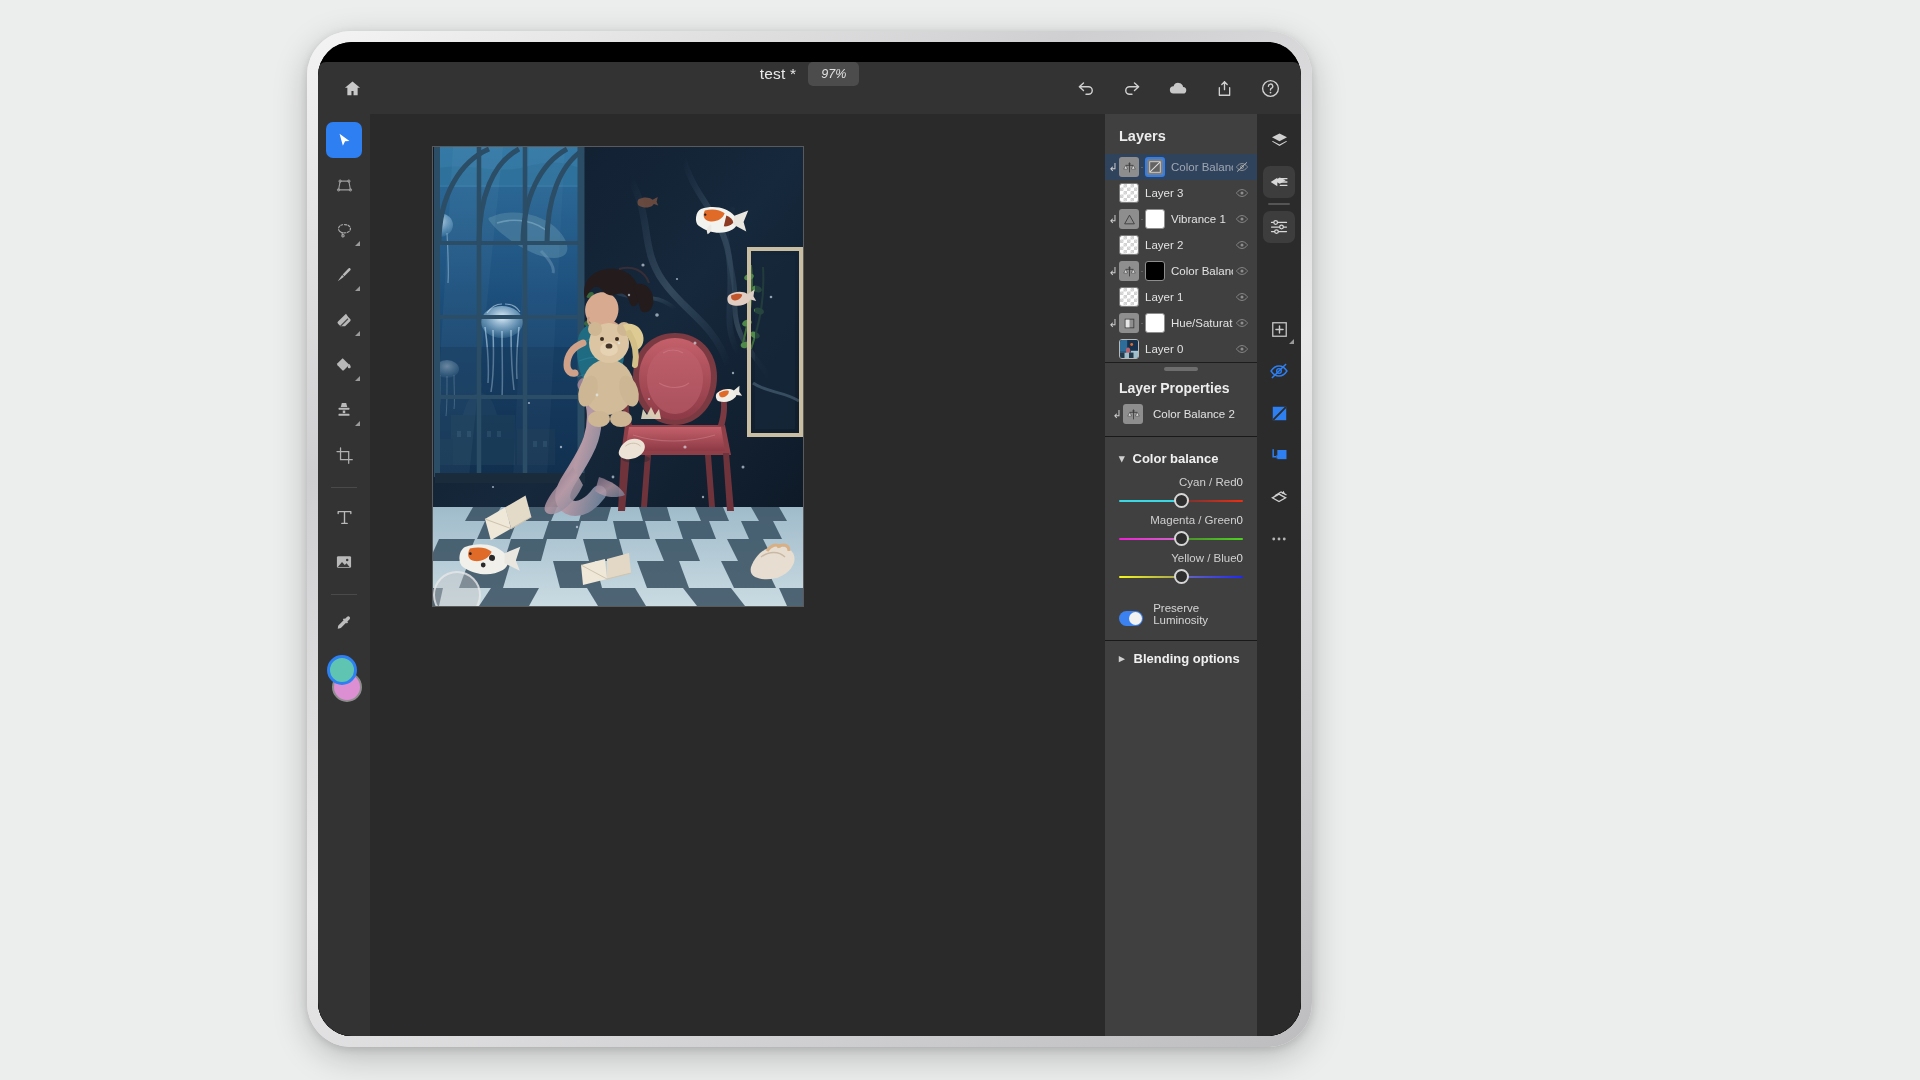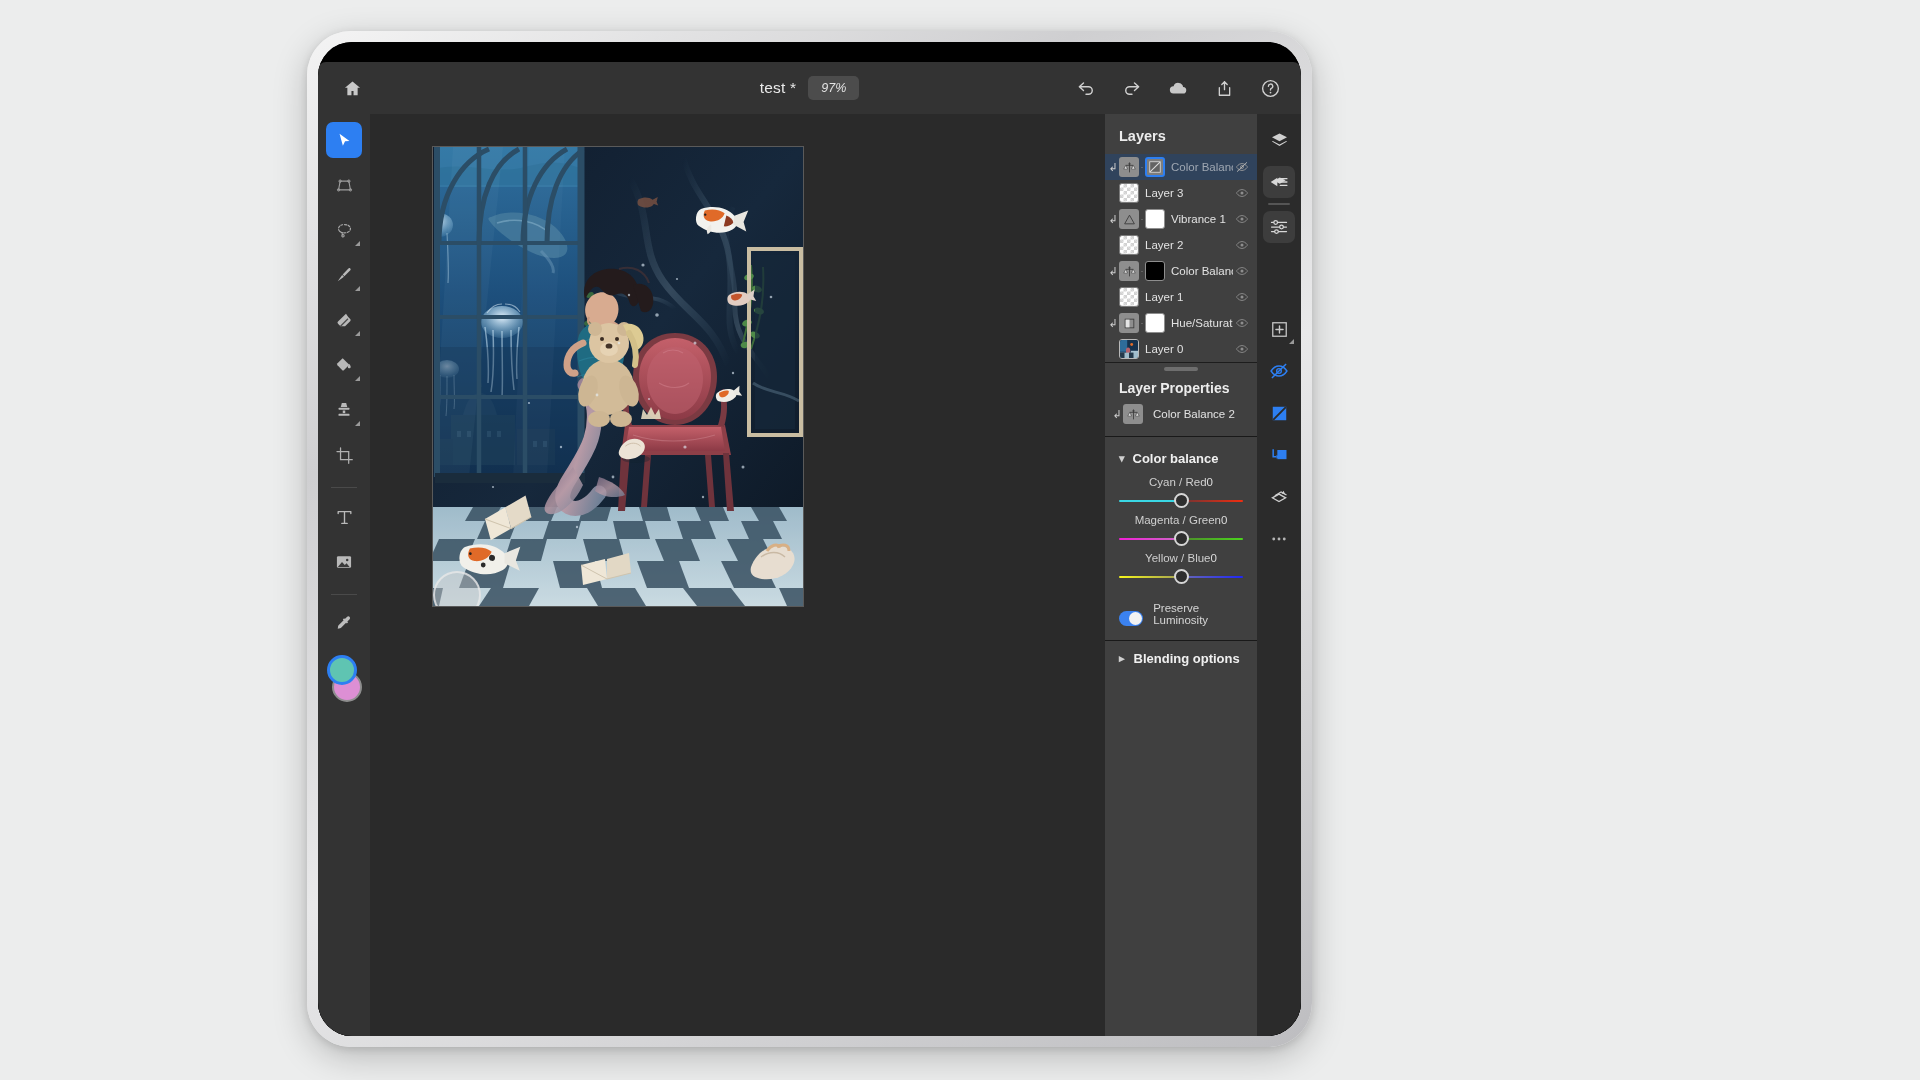--- a/index.html
+++ b/index.html
@@ -31,21 +31,21 @@
   .btn-top-2 { left: 568px; top: 25px; width: 52px; height: 7px; }
   .btn-top-3 { left: 640px; top: 25px; width: 40px; height: 7px; }
   .btn-left-1 { left: 301px; top: 254px; width: 7px; height: 56px; }
   .btn-left-2 { left: 301px; top: 430px; width: 7px; height: 20px; }
 
   
   .app { position: absolute; inset: 0; background: #000; display: flex; flex-direction: column; }
 
   .topbar {
     position: relative; height: 52px; background: #333333;
-    display: flex; align-items: center; flex: 0 0 52px;
+    display: flex; flex: 0 0 52px;
     margin: 20px 0 0 0;
     border-top-left-radius: 8px; border-top-right-radius: 8px;
   }
   .home-btn { width: 52px; height: 52px; display:flex; align-items:center; justify-content:center; margin-left: 8px; }
   .doc-title-wrap { position: absolute; left: 0; right: 0; display: flex; align-items: center; justify-content: center; gap: 12px; pointer-events:none;}
   .doc-title { color: #e9e9e9; font-size: 15.5px; letter-spacing:.2px; pointer-events:auto;}
   .zoom-badge {
     background: #4c4c4c; color: #e3e3e3; font-size: 12.5px;
     padding: 5px 13px; border-radius: 5px; pointer-events:auto;font-style:italic;
   }
@@ -109,21 +109,21 @@
   .grabber i { display:block; width:34px; height:4px; border-radius:2px; background:#6e6e6e; }
 
   .props-title { color:#ececec; font-size:14px; font-weight:bold; padding: 6px 14px 8px; }
   .props-head { display:flex; align-items:center; padding: 0 10px 12px 6px; border-bottom:1px solid #191919;}
   .props-head .pname { color:#e2e2e2; font-size:11.5px; margin-left:10px; }
 
   .sect-title { display:flex; align-items:center; gap:8px; color:#f0f0f0; font-size:13px; font-weight:bold; padding: 14px 14px 10px; }
   .chev { color:#cfcfcf; font-size:11px; }
 
   .slider-block { padding: 0 14px 4px; }
-  .slider-head { display:flex; justify-content:center; align-items:baseline; }
+  .slider-head { display:flex; justify-content:flex-end; align-items:baseline; }
   .slider-label { color:#cfcfcf; font-size:11.5px; }
   .slider-val { color:#dcdcdc; font-size:11.5px; }
   .track { position: relative; height: 18px; margin-top: 4px; }
   .track .bar { position:absolute; left:0; right:0; top:8px; height:2px; border-radius:1px; }
   .bar.cr { background: linear-gradient(90deg,#3ad7e4 0%,#3ad7e4 46%, #6e3434 50%, #f02d10 100%); }
   .bar.mg { background: linear-gradient(90deg,#f11fd6 0%,#cf63c6 46%, #4d8b2b 50%, #4bd41d 100%); }
   .bar.yb { background: linear-gradient(90deg,#f6f61c 0%,#a9a84e 46%, #6a6ab4 50%, #1f27f4 100%); }
   .knob { position:absolute; left:50%; top:1px; width:15px; height:15px; margin-left:-7.5px;
           border-radius:50%; border:2px solid #d6d6d6; background:#2e2e2e; }
 

